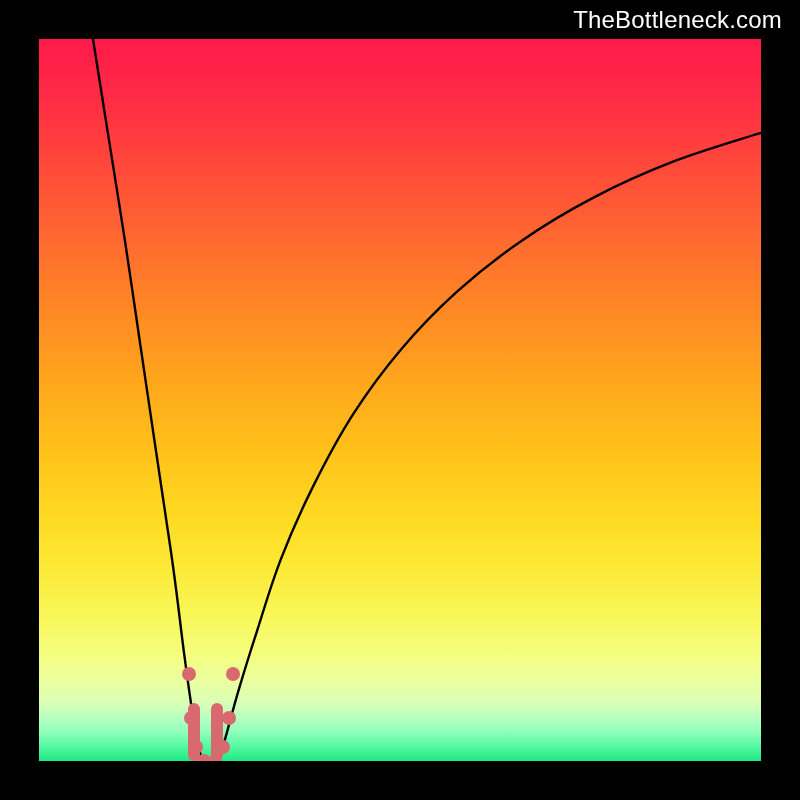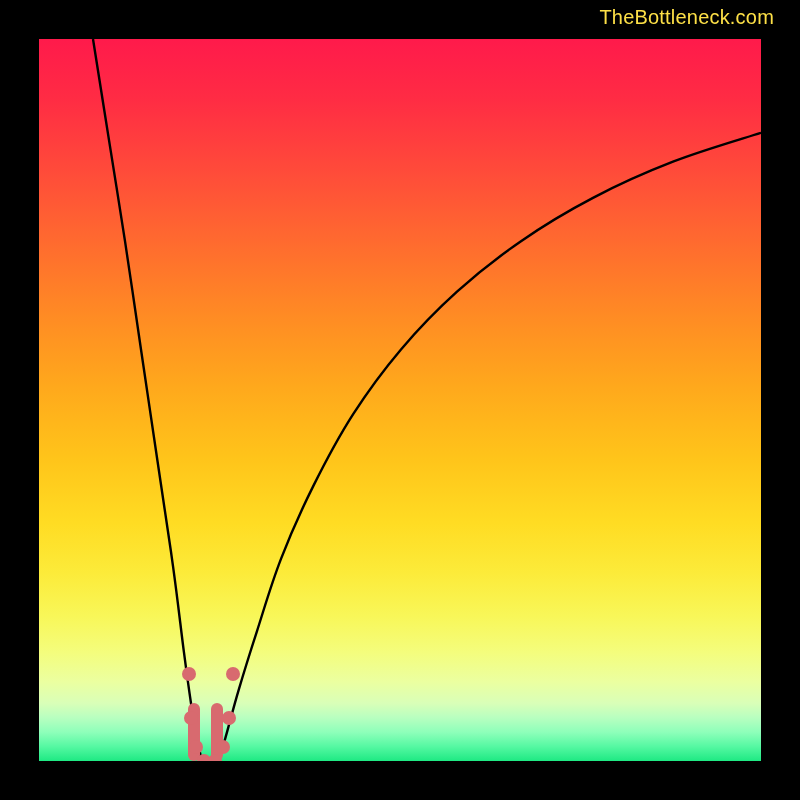--- a/index.html
+++ b/index.html
@@ -64,23 +64,23 @@
     background: #d86a6f;
   }
   .marker-rect {
     position: absolute;
     background: #d86a6f;
     border-radius: 6px;
   }
   .watermark {
     position: absolute;
     top: 6px;
-    right: 26px;
-    color: #fde047;
-    font-size: 20px;
+    right: 18px;
+    color: #ffffff;
+    font-size: 24px;
     letter-spacing: 0.2px;
     user-select: none;
   }
 </style>
 </head>
 <body>
 
 <div class="frame">
   <div class="gradient"></div>
 

